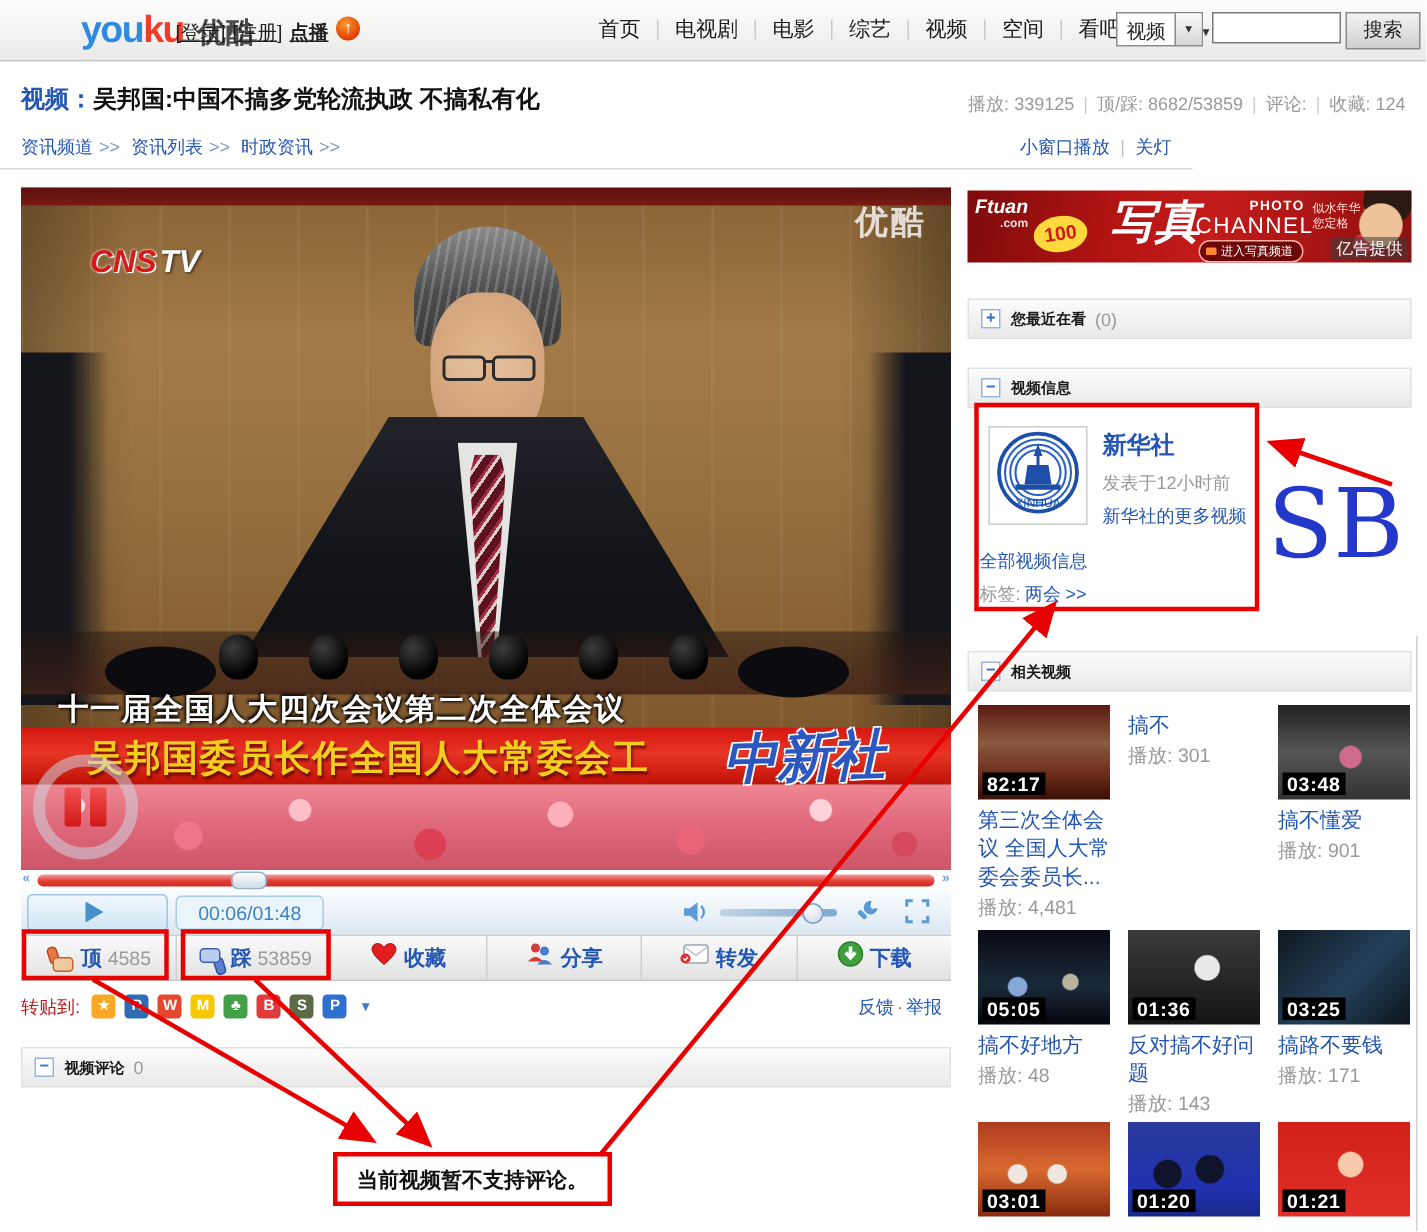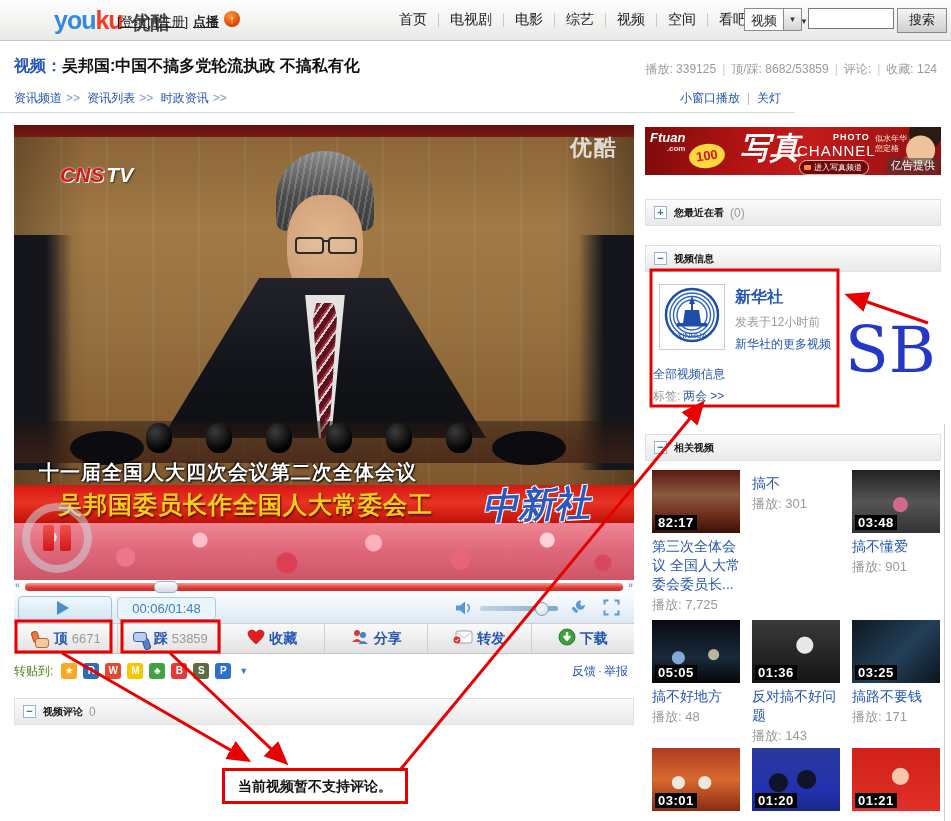--- a/index.html
+++ b/index.html
@@ -141,21 +141,21 @@
   .hand{position:relative;width:20px;height:18px;display:inline-block;}
   .hand .palm{position:absolute;border-radius:3px;}
   .hand .thumb{position:absolute;border-radius:3px;}
   .hand-up .palm{left:5px;top:8px;width:12px;height:8px;background:#f0c9a0;border:1px solid #c0662a;}
   .hand-up .thumb{left:2px;top:1px;width:5px;height:10px;background:#e87848;border:1px solid #b34a1a;transform:rotate(-18deg);}
   .hand-down .palm{left:3px;top:2px;width:12px;height:8px;background:#b9cdee;border:1px solid #3a62b8;}
   .hand-down .thumb{left:13px;top:8px;width:5px;height:10px;background:#5a7fd0;border:1px solid #2c4e9c;transform:rotate(-18deg);}
 
   
   #sharebar{position:absolute;left:14px;top:656px;width:620px;height:30px;display:flex;align-items:center;}
-  .share-lab{font-size:12px;color:#4d7c0f;margin-right:8px;}
+  .share-lab{font-size:12px;color:#b91c1c;margin-right:8px;}
   .s-ic{width:16px;height:16px;border-radius:3px;margin-right:6px;color:#fff;font-size:10px;font-weight:bold;
         text-align:center;line-height:16px;cursor:pointer;display:inline-block;}
   .s1{background:#f9a825;} .s2{background:#2e6db4;} .s3{background:#e6452f;} .s4{background:#f6c800;}
   .s5{background:#43a047;} .s6{background:#e23a3a;} .s7{background:#5a6b46;} .s8{background:#2f6fd0;}
   .share-caret{color:#3a7ad0;font-size:9px;margin-left:2px;cursor:pointer;}
   .fb-box{position:absolute;right:6px;font-size:12px;}
   .fb-box a{color:#2456b4;cursor:pointer;}
   .fb-dot{color:#d04a28;margin:0 2px;}
 
   
@@ -358,21 +358,21 @@
     </span>
   </div>
 
   <div id="toolbar">
     <div class="tb-cell">
       <span class="hand hand-up">
           <span class="thumb"></span>
           <span class="palm"></span>
         </span>
       <span class="tb-lab">顶</span>
-        <span class="tb-cnt">6671</span>
+        <span class="tb-cnt">4585</span>
     </div>
     <div class="tb-cell">
       <span class="hand hand-down">
           <span class="thumb"></span>
           <span class="palm"></span>
         </span>
       <span class="tb-lab">踩</span>
         <span class="tb-cnt">53859</span>
     </div>
     <div class="tb-cell">
@@ -477,21 +477,21 @@
   <div class="sec-hdr" id="related-hdr">
     <span class="boxicon">−</span>
     <span class="sec-title">相关视频</span>
   </div>
 
   <div class="rv" style="left:652px;top:470px">
     <div class="rv-thumb t1">
         <span class="dur">82:17</span>
       </div>
     <div class="rv-title">第三次全体会议 全国人大常委会委员长...</div>
-    <div class="rv-plays"><span>播放:</span> <span>7,725</span></div>
+    <div class="rv-plays"><span>播放:</span> <span>4,481</span></div>
   </div>
   <div class="rv" style="left:752px;top:470px">
     <div class="rv-title">搞不</div>
     <div class="rv-plays"><span>播放:</span> <span>301</span></div>
   </div>
   <div class="rv" style="left:852px;top:470px">
     <div class="rv-thumb t3">
         <span class="dur">03:48</span>
       </div>
     <div class="rv-title">搞不懂爱</div>

